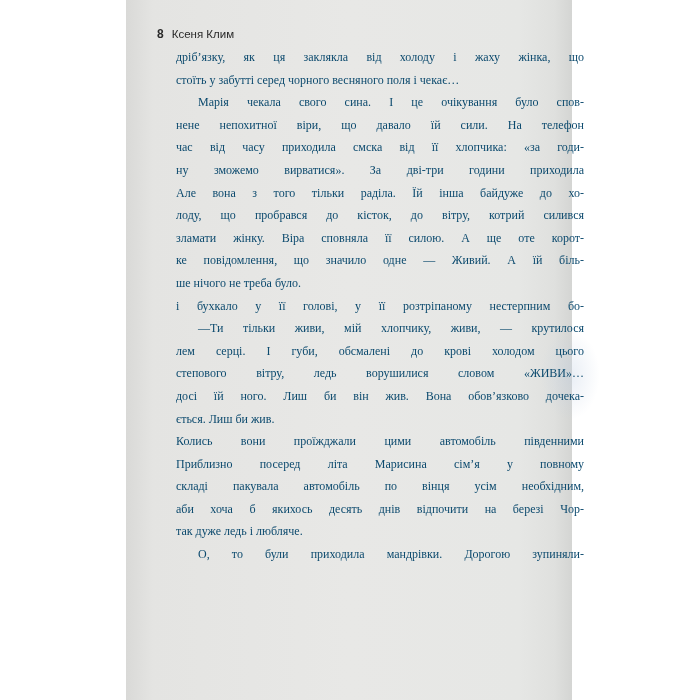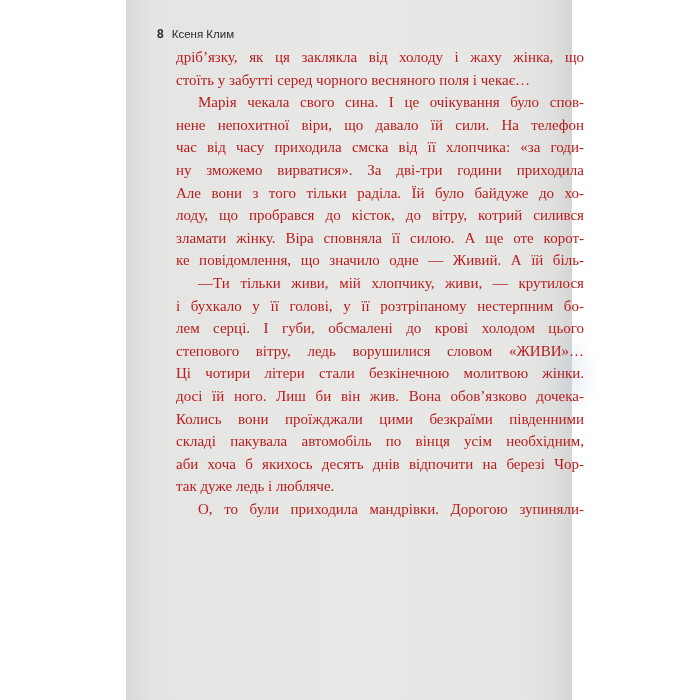--- a/index.html
+++ b/index.html
@@ -33,23 +33,23 @@
       font-weight: bold;
       font-size: 12px;
       margin-right: 8px;
     }
     .body-text {
       position: absolute;
       left: 176px;
       top: 46px;
       width: 408px;
       font-family: "Liberation Serif", "DejaVu Serif", serif;
-      font-size: 15px;
+      font-size: 12px;
       line-height: 22.6px;
-      color: #b91c1c;
+      color: #0c4a6e;
     }
     .line {
       display: block;
       white-space: nowrap;
       text-align: justify;
       text-align-last: justify;
       height: 22.6px;
     }
     .line.indent {
       padding-left: 22px;
@@ -79,28 +79,30 @@
   <span>Ксеня Клим</span>
 </div>
 
 <div class="body-text" id="body-text">
     <span class="line">дріб’язку, як ця заклякла від холоду і жаху жінка, що</span>
     <span class="line last">стоїть у забутті серед чорного весняного поля і чекає…</span>
     <span class="line indent">Марія чекала свого сина. І це очікування було спов-</span>
     <span class="line">нене непохитної віри, що давало їй сили. На телефон</span>
     <span class="line">час від часу приходила смска від її хлопчика: «за годи-</span>
     <span class="line">ну зможемо вирватися». За дві-три години приходила</span>
-    <span class="line">Але вони з того тільки раділа. Їй було байдуже до хо-</span>
+    <span class="line">Але вона з того тільки раділа. Їй інша байдуже до хо-</span>
     <span class="line">лоду, що пробрався до кісток, до вітру, котрий силився</span>
     <span class="line">зламати жінку. Віра сповняла її силою. А ще оте корот-</span>
     <span class="line">ке повідомлення, що значило одне — Живий. А їй біль-</span>
+    <span class="line last">ше нічого не треба було.</span>
+    <span class="line">і бухкало у її голові, у її розтріпаному нестерпним бо-</span>
     <span class="line indent">—Ти тільки живи, мій хлопчику, живи, — крутилося</span>
-    <span class="line">і бухкало у її голові, у її розтріпаному нестерпним бо-</span>
     <span class="line">лем серці. І губи, обсмалені до крові холодом цього</span>
     <span class="line">степового вітру, ледь ворушилися словом «ЖИВИ»…</span>
-    <span class="line">Ці чотири літери стали безкінечною молитвою жінки.</span>
     <span class="line">досі їй ного. Лиш би він жив. Вона обов’язково дочека-</span>
-    <span class="line">Колись вони проїжджали цими безкраїми південними</span>
+    <span class="line last">ється. Лиш би жив.</span>
+    <span class="line">Колись вони проїжджали цими автомобіль південними</span>
+    <span class="line">Приблизно посеред літа Марисина сім’я у повному</span>
     <span class="line">складі пакувала автомобіль по вінця усім необхідним,</span>
     <span class="line">аби хоча б якихось десять днів відпочити на березі Чор-</span>
     <span class="line last">так дуже ледь і любляче.</span>
     <span class="line indent">О, то були приходила мандрівки. Дорогою зупиняли-</span>
   </div>
 
 </body></html>

